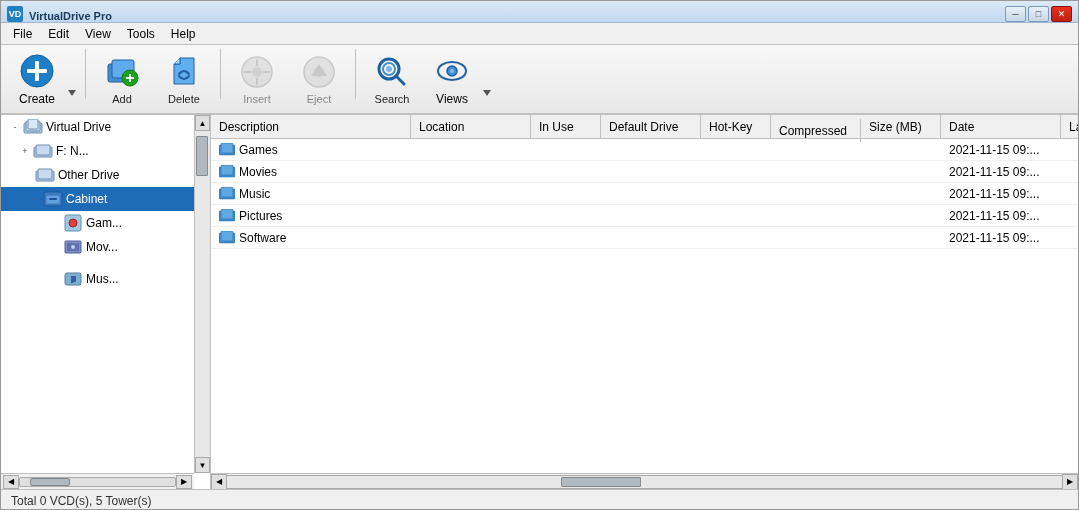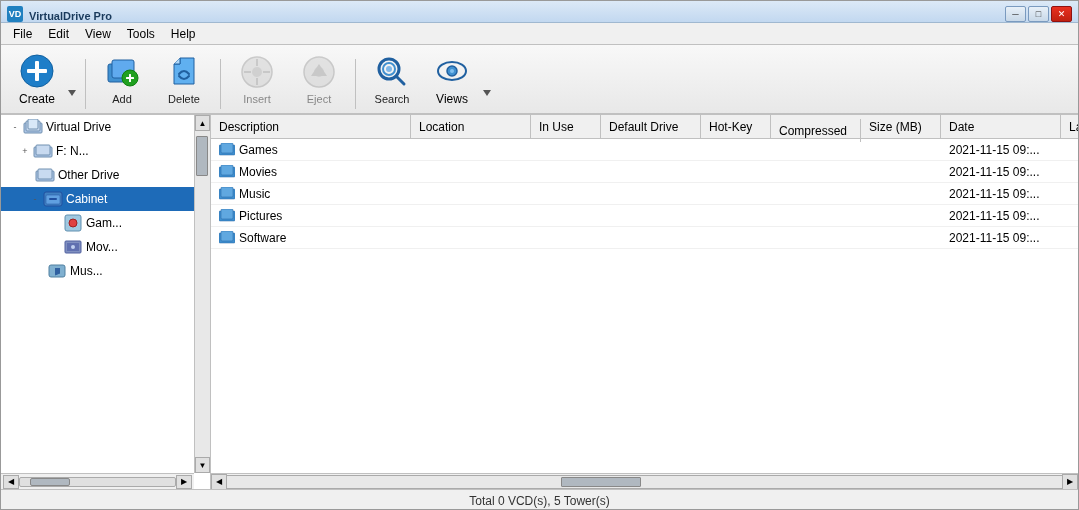--- a/index.html
+++ b/index.html
@@ -69,21 +69,21 @@
       cursor: pointer;
       font-size: 12px;
       color: #000;
     }
 
     
     #toolbar {
       background: linear-gradient(to bottom, #f8f8f8, #e8e8e8);
       height: 70px;
       display: flex;
-      align-items: flex-end;
+      align-items: flex-start;
       padding: 4px 8px;
       border-bottom: 2px solid #c0c0c0;
       gap: 2px;
     }
     .toolbar-btn {
       display: flex;
       flex-direction: column;
       align-items: center;
       justify-content: center;
       width: 60px;
@@ -290,21 +290,21 @@
       border-radius: 1px;
     }
 
     
     #statusbar {
       background: #f0f0f0;
       height: 22px;
       border-top: 1px solid #c0c0c0;
       display: flex;
       align-items: center;
-      justify-content: center;
+      justify-content: flex-start;
       padding: 0 10px;
     }
     #statusbar .status-text {
       font-size: 12px;
       color: #333;
     }
 
     
     svg { display: block; }
 
@@ -541,21 +541,21 @@
         <div class="tree-icon">
           <svg width="20" height="20" viewBox="0 0 20 20">
             <rect x="2" y="4" width="16" height="12" rx="1" fill="#8090c0" stroke="#5060a0" stroke-width="1"></rect>
             <rect x="4" y="6" width="12" height="8" fill="#6070b0"></rect>
             <circle cx="10" cy="10" r="2" fill="#c0d0f0"></circle>
           </svg>
         </div>
         <span class="tree-label">Mov...</span>
       </div>
 
-      <div class="tree-node" style="padding-left:32px;">
+      <div class="tree-node" style="padding-left:48px;margin-top:8px;">
         <div class="tree-expand"> </div>
         <div class="tree-icon">
           <svg width="20" height="20" viewBox="0 0 20 20">
             <rect x="2" y="4" width="16" height="12" rx="2" fill="#80b0d0" stroke="#5080a0" stroke-width="1"></rect>
             <path d="M8 7 L8 14 L13 12 L13 7 Z" fill="#3060a0"></path>
             <line x1="8" y1="14" x2="13" y2="12" stroke="#3060a0" stroke-width="1"></line>
           </svg>
         </div>
         <span class="tree-label">Mus...</span>
       </div>

